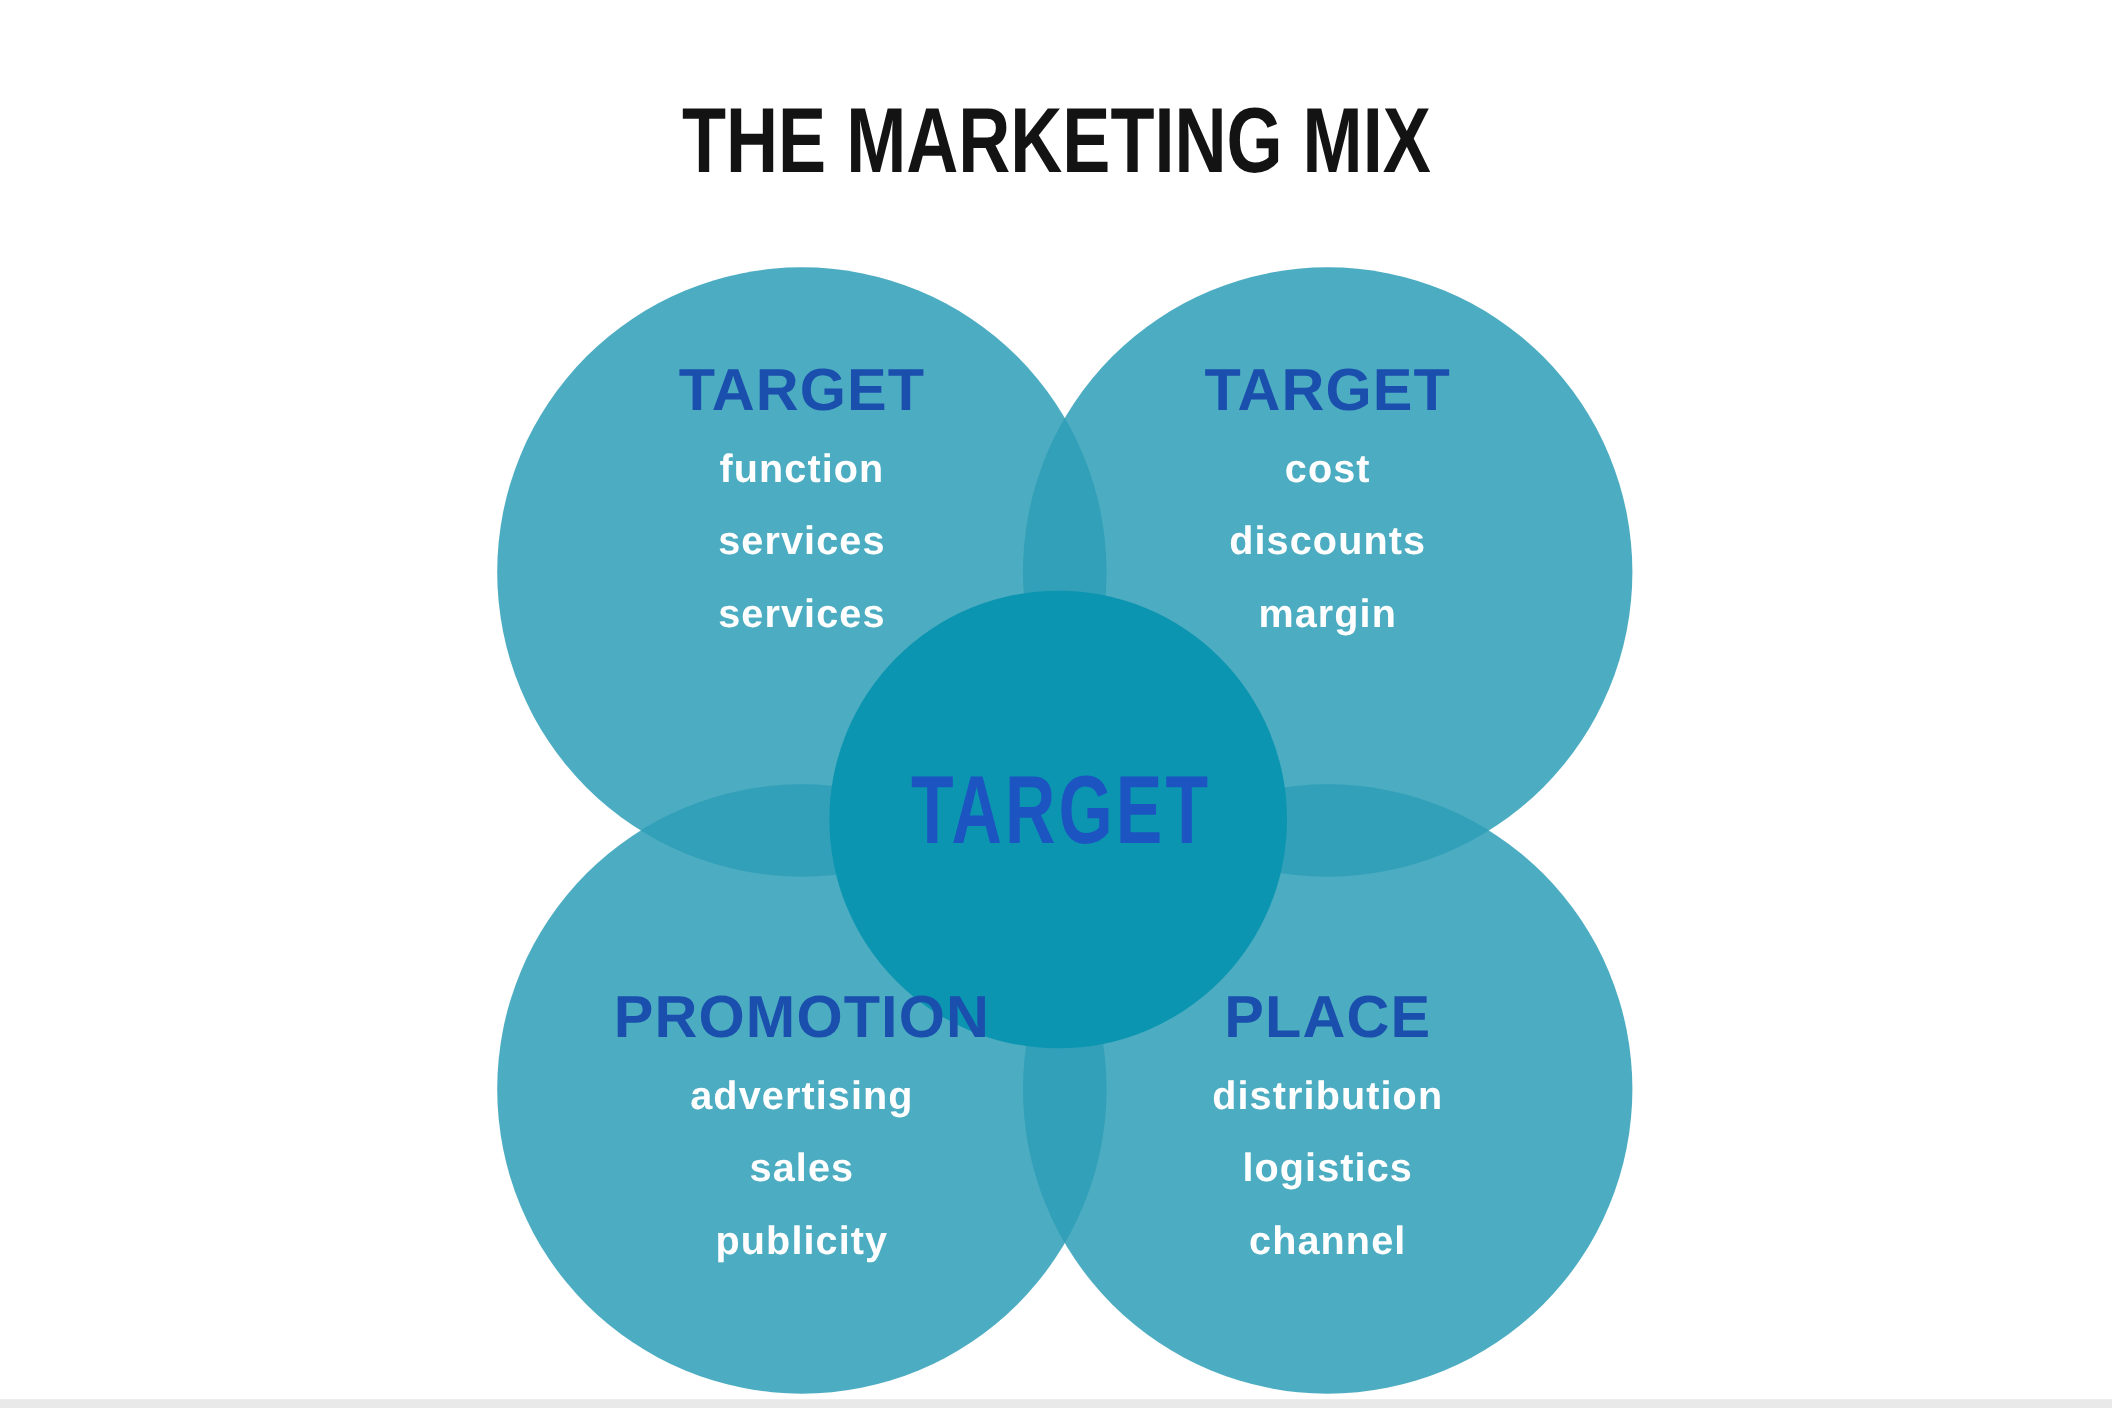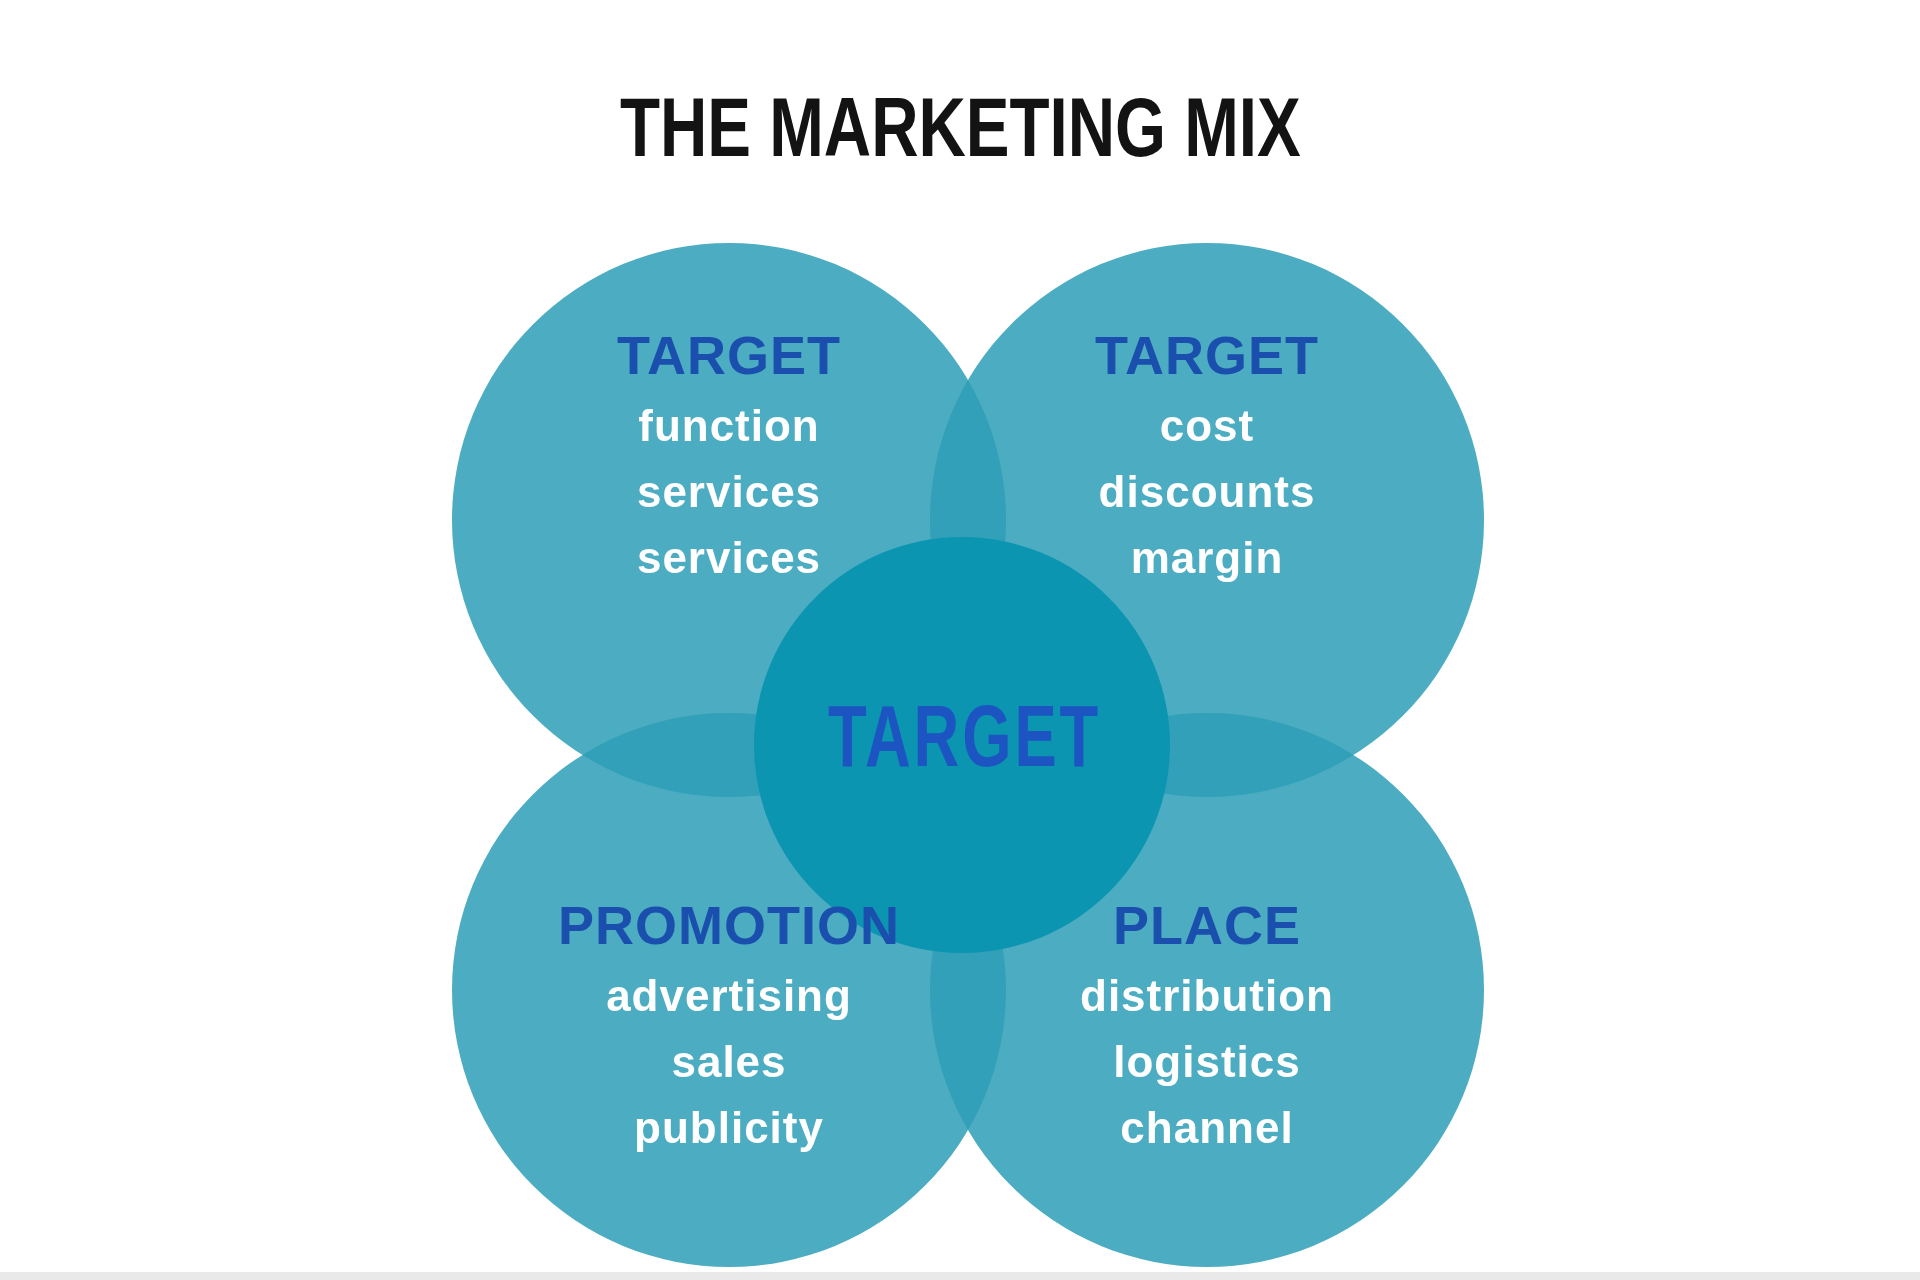--- a/index.html
+++ b/index.html
@@ -66,21 +66,21 @@
   .petal-text.br{left:930px;top:895px;}
   .petal-heading{
     font-size:54px;
     line-height:60px;
     font-weight:700;
     letter-spacing:1px;
     color:var(--heading_blue,#1A4FAE);
   }
   .petal-items{margin-top:8px;}
   .petal-item{
-    font-size:44px;
+    font-size:36px;
     line-height:66px;
     font-weight:700;
     letter-spacing:1px;
   }
   
   .target-label{
     position:absolute;
     left:455px;width:1020px;top:692px;
     text-align:center;
     line-height:88px;

